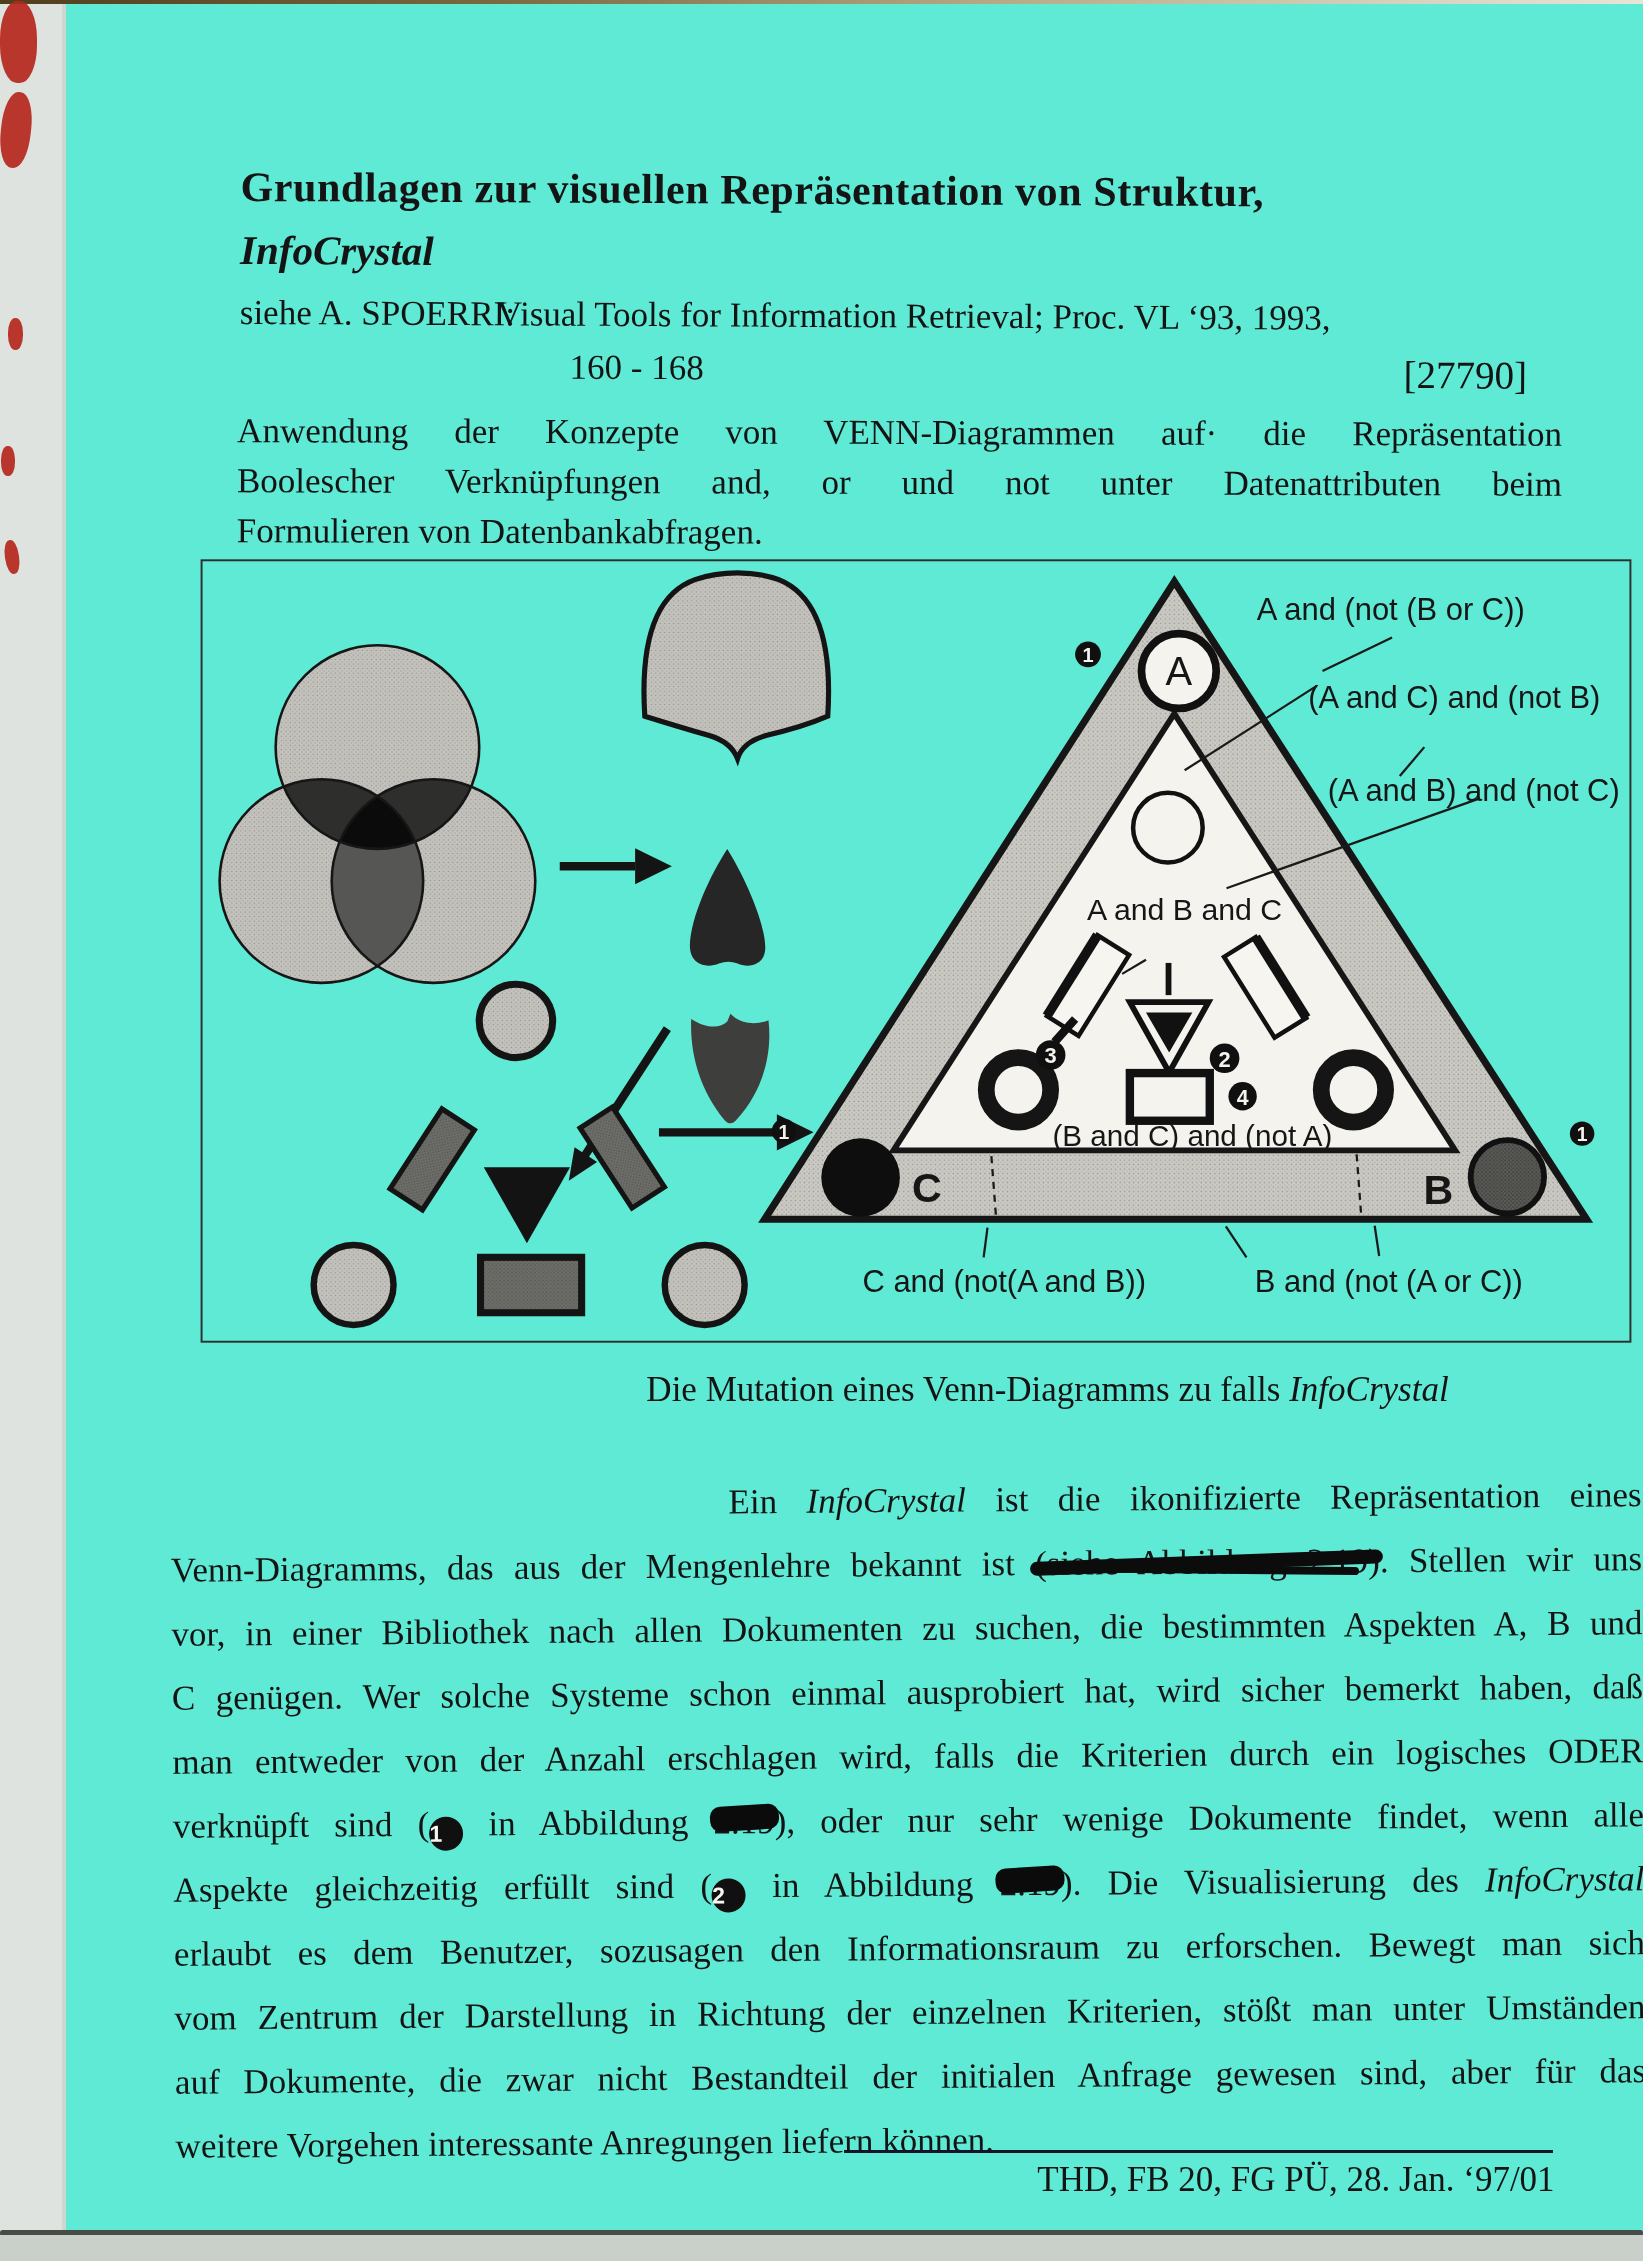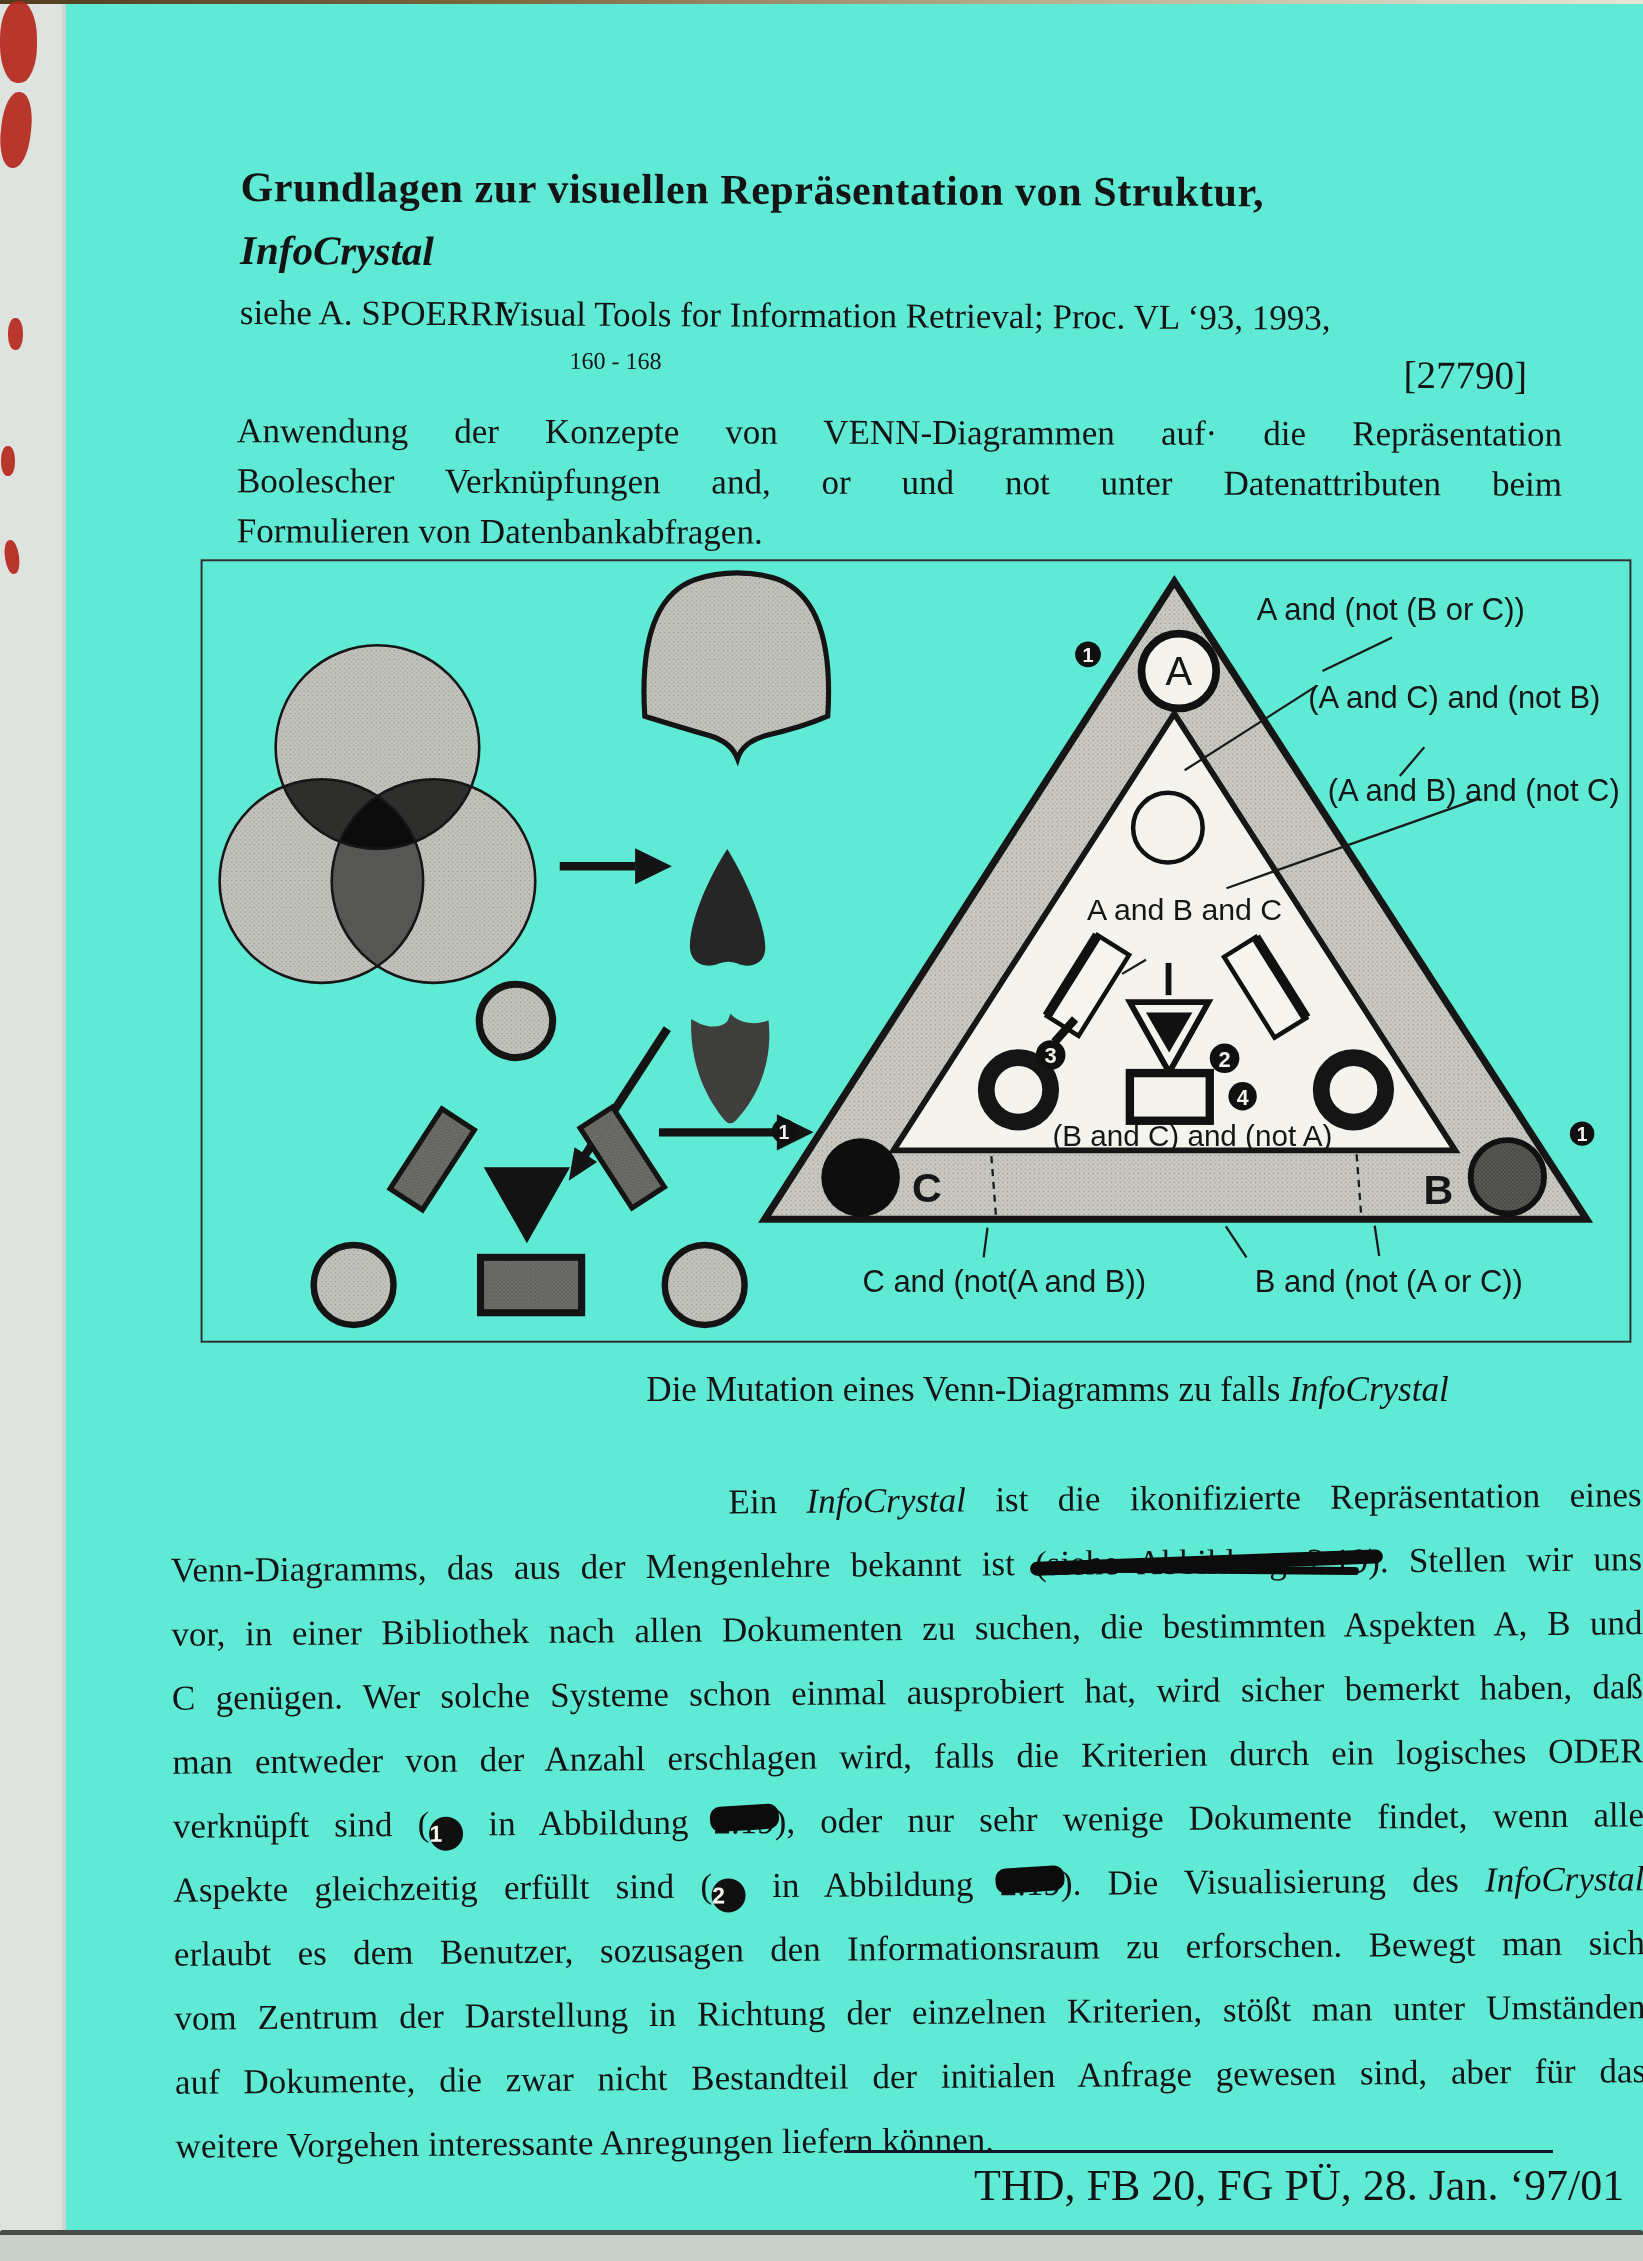--- a/index.html
+++ b/index.html
@@ -18,21 +18,21 @@
   .rm3{left:7.7px;top:318px;width:15.5px;height:32px;}
   .rm4{left:1.3px;top:446px;width:14px;height:30px;}
   .rm5{left:5.2px;top:540px;width:14px;height:34px;transform:rotate(-8deg);}
 
   
   .title-block{position:absolute;left:0;top:166px;width:1643px;height:232px;transform:rotate(0.3deg);}
   .t1{position:absolute;left:240px;top:0;font-size:42px;font-weight:bold;letter-spacing:0.6px;white-space:nowrap;}
   .t2{position:absolute;left:240px;top:63px;font-size:41px;font-weight:bold;font-style:italic;white-space:nowrap;}
   .ref1{position:absolute;left:240px;top:130px;font-size:35px;white-space:nowrap;}
   .ref2{position:absolute;left:497px;top:130px;font-size:35px;white-space:nowrap;}
-  .ref3{position:absolute;left:570px;top:183px;font-size:24px;white-space:nowrap;}
+  .ref3{position:absolute;left:570px;top:183px;font-size:35px;white-space:nowrap;}
   .ref4{position:absolute;left:1404px;top:183px;font-size:39px;white-space:nowrap;}
 
   
   .intro{position:absolute;left:237px;top:408px;width:1325px;transform:rotate(0.15deg);font-size:35px;}
   .jline{line-height:50px;text-align:justify;text-align-last:justify;white-space:normal;}
   .jline.last{text-align-last:left;}
   .bold{font-weight:normal;}
   .ital{font-style:italic;}
 
   
@@ -51,21 +51,21 @@
   .scrib::before{content:"";position:absolute;left:-5.2px;right:-2.6px;top:34%;height:14px;background:#0c0c0c;
                  border-radius:7.7px;transform:rotate(-1.6deg);}
   .scrib::after{content:"";position:absolute;left:4%;right:6%;top:58%;height:7.7px;background:#0c0c0c;
                 border-radius:5.2px;transform:rotate(1deg);}
   .blob{position:relative;white-space:nowrap;margin-top:28px;}
   .blob::before{content:"";position:absolute;left:-3.9px;right:-3.9px;top:8%;height:64%;background:#0b0b0b;
                 border-radius:10.3px;transform:rotate(-3deg);}
 
   
   .footer-line{position:absolute;left:844px;top:2150px;width:709px;height:2.6px;background:#15152a;}
-  .footer-text{position:absolute;left:974px;top:2160px;width:644px;text-align:center;font-size:44px;white-space:nowrap;}
+  .footer-text{position:absolute;left:974px;top:2160px;width:644px;text-align:center;font-size:35px;white-space:nowrap;}
 </style>
 </head>
 <body>
 
 <div class="page">
 
   <div class="left-strip"></div>
   <div class="left-strip-edge"></div>
   <div class="top-edge"></div>
   <div class="redmark rm1"></div>

